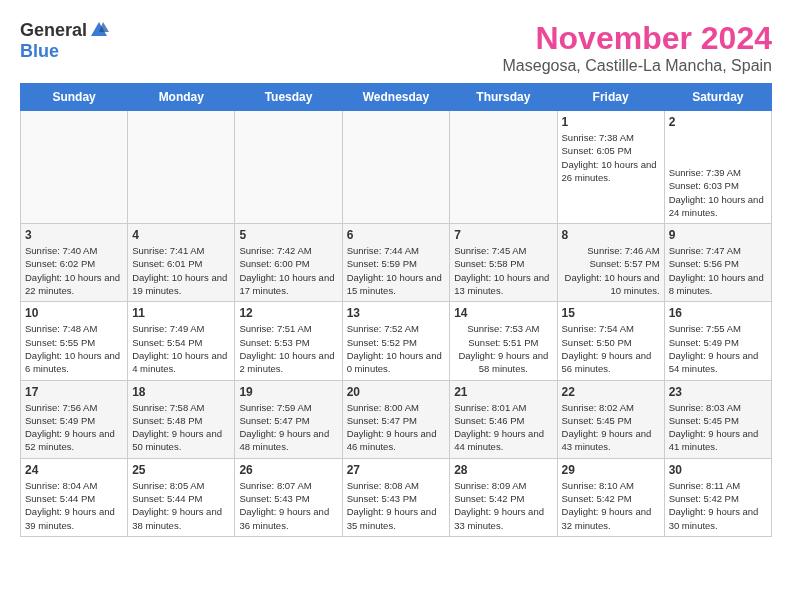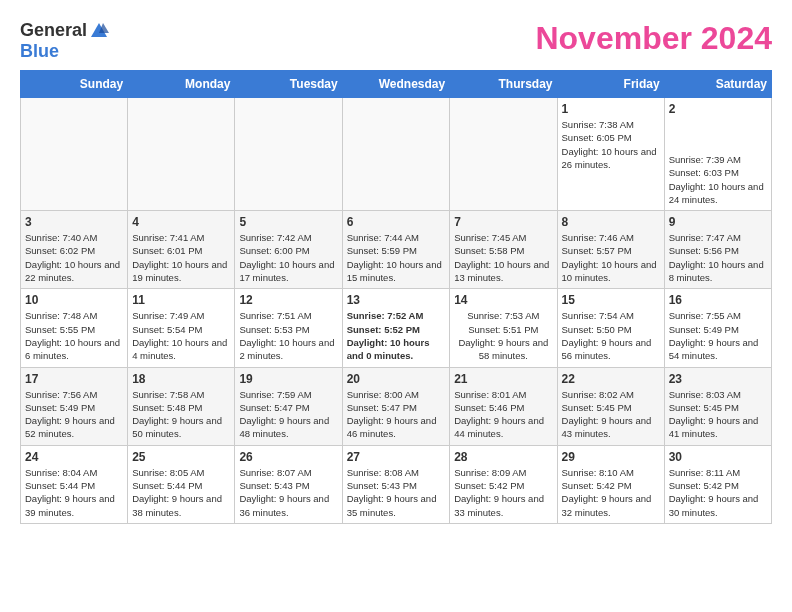--- a/index.html
+++ b/index.html
@@ -16,21 +16,21 @@
       justify-content: space-between;
       margin-bottom: 4px;
     }
     .logo {
       display: flex;
       flex-direction: column;
       align-items: flex-start;
     }
     .logo-text {
       display: flex;
-      align-items: flex-end;
+      align-items: flex-start;
     }
     .logo-general {
       font-size: 18px;
       font-weight: bold;
       color: #333;
     }
     .logo-blue {
       font-size: 18px;
       font-weight: bold;
       color: #3a7bd5;
@@ -56,21 +56,21 @@
       width: 100%;
       border-collapse: collapse;
       margin-top: 8px;
     }
     .calendar th {
       background-color: #3a7bd5;
       color: #fff;
       font-size: 12px;
       font-weight: bold;
       padding: 6px 4px;
-      text-align: right;
+      text-align: center;
       border: 1px solid #3a7bd5;
     }
     .calendar td {
       border: 1px solid #ccc;
       vertical-align: top;
       padding: 4px;
       width: 108px;
       min-height: 80px;
       font-size: 10px;
       color: #333;
@@ -105,20 +105,21 @@
       <span class="logo-general">General</span>
       <svg class="logo-icon" viewBox="0 0 20 20">
         <polygon points="10,2 18,16 2,16" fill="#3a7bd5"></polygon>
         <polygon points="14,2 20,12 10,12" fill="#1a4a9a" opacity="0.7"></polygon>
       </svg>
     </div>
     <span class="logo-blue">Blue</span>
   </div>
   <div class="title-area">
     <div class="month-title">November 2024</div>
+    <div class="location-title">Masegosa, Castille-La Mancha, Spain</div>
   </div>
 </div>
 
 <table class="calendar">
   <thead>
     <tr>
     <th>Sunday</th>
         <th>Monday</th>
         <th>Tuesday</th>
         <th>Wednesday</th>
@@ -173,21 +174,21 @@
 Daylight: 10 hours and 15 minutes.</div>
         </td>
         <td>
           <div class="day-number">7</div>
           <div class="day-info" style="white-space: pre-line;">Sunrise: 7:45 AM
 Sunset: 5:58 PM
 Daylight: 10 hours and 13 minutes.</div>
         </td>
         <td>
           <div class="day-number">8</div>
-          <div class="day-info" style="white-space: pre-line;">Sunrise: 7:46 AM
+          <div class="day-info" style="white-space: pre-line; text-align: right;">Sunrise: 7:46 AM
 Sunset: 5:57 PM
 Daylight: 10 hours and 10 minutes.</div>
         </td>
         <td>
           <div class="day-number">9</div>
           <div class="day-info" style="white-space: pre-line;">Sunrise: 7:47 AM
 Sunset: 5:56 PM
 Daylight: 10 hours and 8 minutes.</div>
         </td>
       </tr>
@@ -205,21 +206,21 @@
 Daylight: 10 hours and 4 minutes.</div>
         </td>
         <td>
           <div class="day-number">12</div>
           <div class="day-info" style="white-space: pre-line;">Sunrise: 7:51 AM
 Sunset: 5:53 PM
 Daylight: 10 hours and 2 minutes.</div>
         </td>
         <td>
           <div class="day-number">13</div>
-          <div class="day-info" style="white-space: pre-line; font-weight: bold;">Sunrise: 7:52 AM
+          <div class="day-info" style="white-space: pre-line;">Sunrise: 7:52 AM
 Sunset: 5:52 PM
 Daylight: 10 hours and 0 minutes.</div>
         </td>
         <td>
           <div class="day-number">14</div>
           <div class="day-info" style="white-space: pre-line; text-align: center;">Sunrise: 7:53 AM
 Sunset: 5:51 PM
 Daylight: 9 hours and 58 minutes.</div>
         </td>
         <td>

